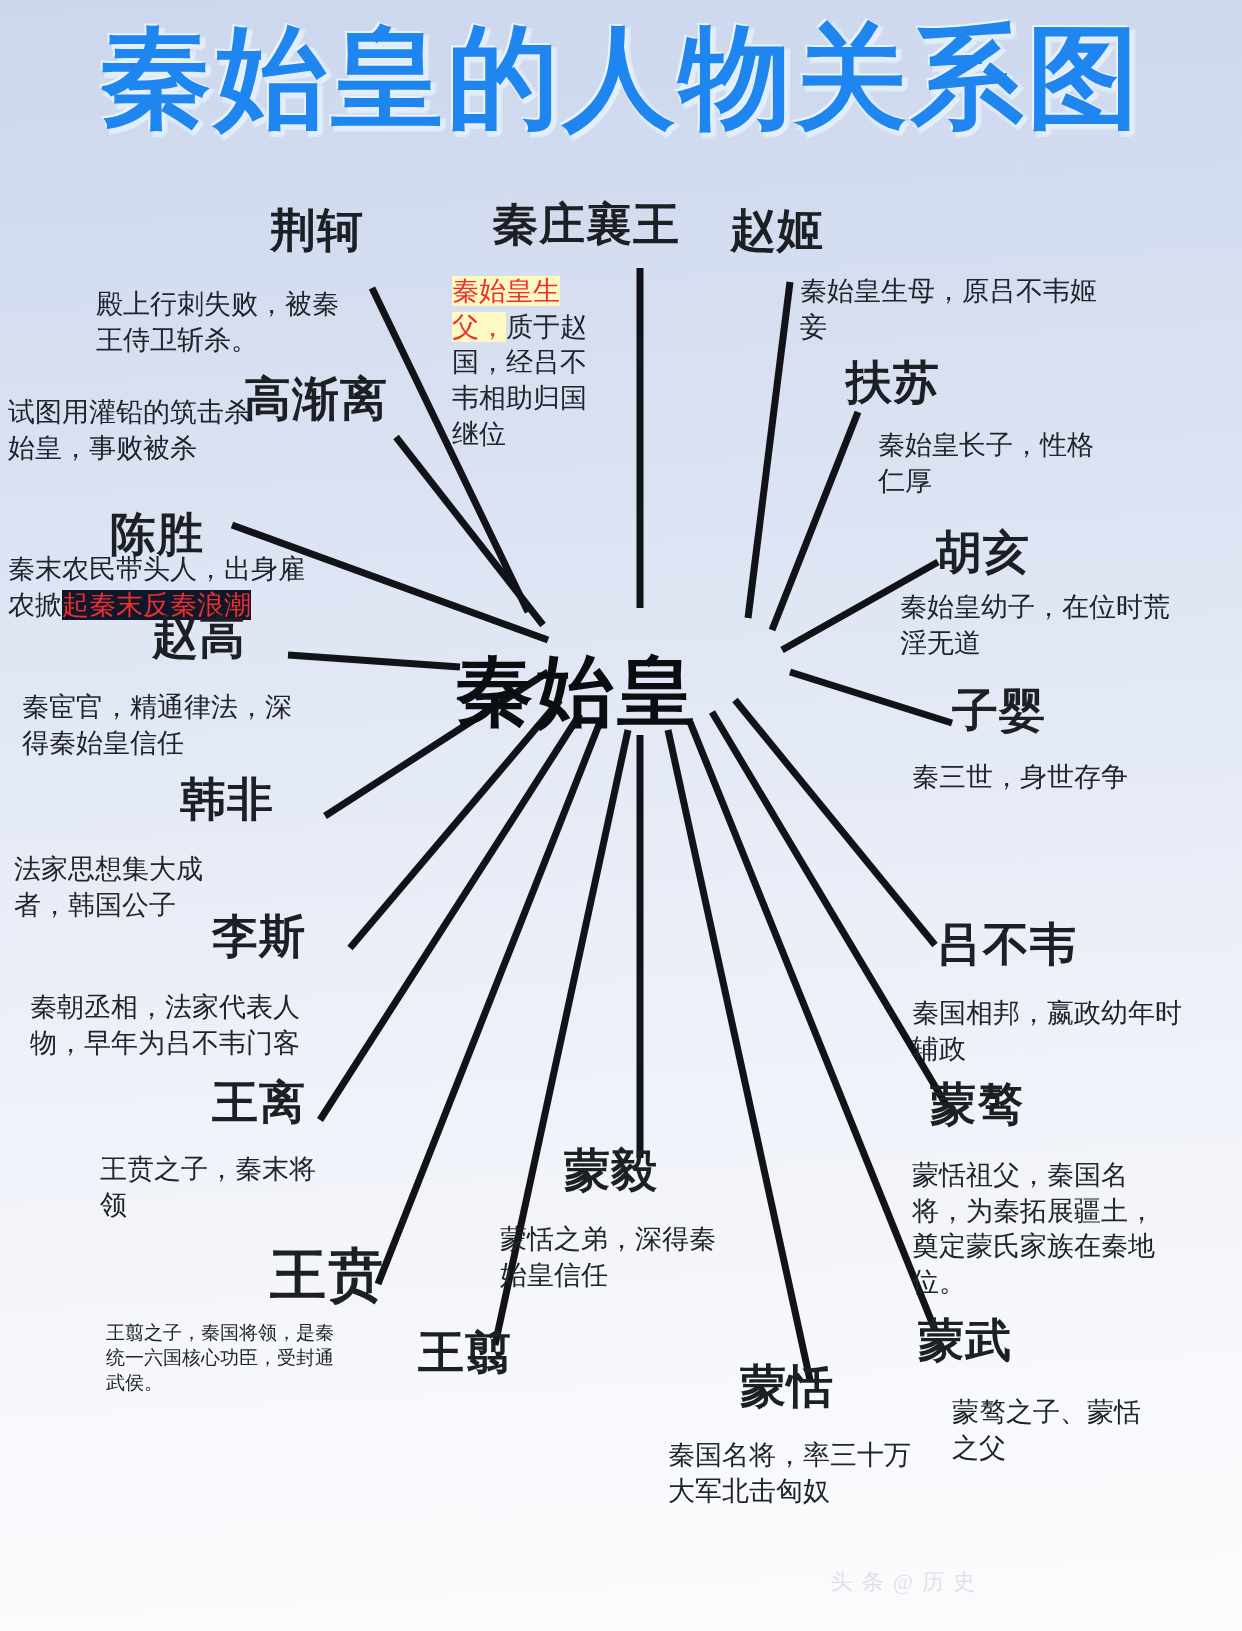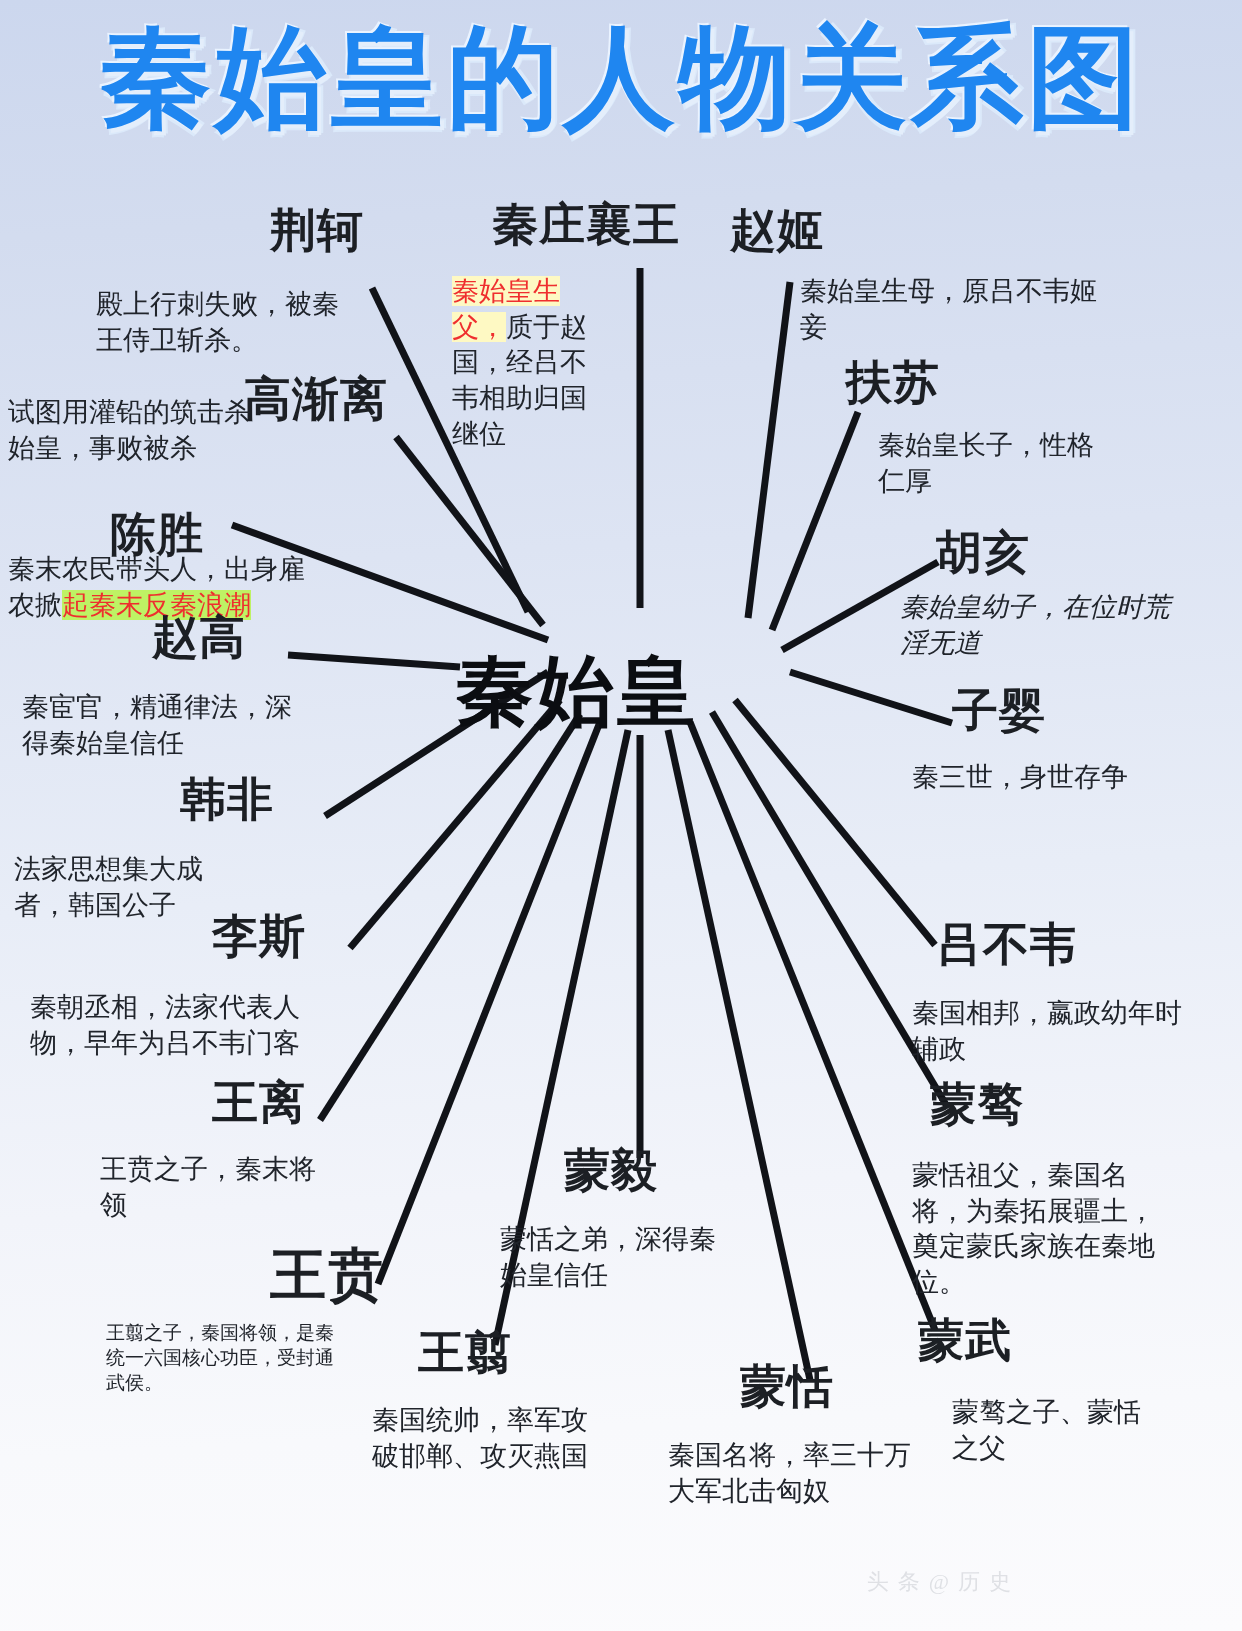--- a/index.html
+++ b/index.html
@@ -2,31 +2,31 @@
 <html lang="zh"><head>
 <meta charset="utf-8">
 <style>
   html,body{margin:0;padding:0;}
   body{
     width:1242px;height:1631px;
     font-family:"Liberation Sans","DejaVu Sans",sans-serif;
     background:linear-gradient(177deg,#ccd7ee 0%,#d3dcef 14%,#dde4f3 34%,#e8edf7 54%,#f2f4fa 72%,#f8f9fc 86%,#fbfbfd 100%);
     overflow:hidden;position:relative;
   }
-  #canvas{position:absolute;left:0;top:0;width:1010px;height:1631px;padding-left:36px;}
+  #canvas{position:absolute;left:0;top:0;width:1010px;height:1631px;}
   svg.lines{position:absolute;left:0;top:0;width:1242px;height:1631px;pointer-events:none;}
   .node{position:absolute;}
   .nm{
     font-weight:bold;color:#1c1f24;white-space:nowrap;
     letter-spacing:1px;line-height:1.05;
   }
   .dsc{
     color:#20242b;line-height:1.32;font-weight:400;
   }
-  .hl{color:#ef2e2e;background:#bef264;}
+  .hl{color:#ef2e2e;background:#0f172a;}
   .hl2{color:#ef2e2e;background:#fef9c3;}
 
   
   #title{
     position:absolute;left:0;top:22px;width:1242px;text-align:center;
     font-size:112px;font-weight:bold;color:#1f86f0;letter-spacing:4px;
     text-shadow:
       4px 4px 0 #e4eefb, -2px -2px 0 #eaf3ff,
       6px 2px 0 #dbe9fa, 2px 6px 0 #dbe9fa;
     line-height:1;
@@ -120,21 +120,20 @@
   <div class="node dsc" style="left:100px;top:1152px;width:230px;font-size:27px;">王贲之子，秦末将领</div>
 
   <div class="node" style="left:270px;top:1246px;">
     <div class="nm" style="font-size:56px;">王贲</div>
   </div>
   <div class="node dsc" style="left:106px;top:1320px;width:240px;font-size:19px;">王翦之子，秦国将领，是秦统一六国核心功臣，受封通武侯。</div>
 
   <div class="node" style="left:418px;top:1328px;">
     <div class="nm" style="font-size:46px;">王翦</div>
   </div>
-  <div class="node dsc" style="left:372px;top:1403px;width:218px;font-size:27px;">秦国统帅，率军攻破邯郸、攻灭燕国</div>
 
   <div class="node" style="left:564px;top:1146px;">
     <div class="nm" style="font-size:46px;">蒙毅</div>
   </div>
   <div class="node dsc" style="left:500px;top:1222px;width:224px;font-size:27px;">蒙恬之弟，深得秦始皇信任</div>
 
   <div class="node" style="left:740px;top:1362px;">
     <div class="nm" style="font-size:46px;">蒙恬</div>
   </div>
   <div class="node dsc" style="left:668px;top:1438px;width:250px;font-size:27px;">秦国名将，率三十万大军北击匈奴</div>
@@ -155,21 +154,21 @@
   <div class="node dsc" style="left:912px;top:996px;width:280px;font-size:27px;">秦国相邦，嬴政幼年时辅政</div>
 
   <div class="node" style="left:952px;top:686px;">
     <div class="nm" style="font-size:46px;">子婴</div>
   </div>
   <div class="node dsc" style="left:912px;top:760px;width:280px;font-size:27px;">秦三世，身世存争</div>
 
   <div class="node" style="left:936px;top:528px;">
     <div class="nm" style="font-size:46px;">胡亥</div>
   </div>
-  <div class="node dsc" style="left:900px;top:590px;width:280px;font-size:27px;font-style:italic;">秦始皇幼子，在位时荒淫无道</div>
+  <div class="node dsc" style="left:900px;top:590px;width:280px;font-size:27px;">秦始皇幼子，在位时荒淫无道</div>
 
   <div class="node" style="left:846px;top:358px;">
     <div class="nm" style="font-size:46px;">扶苏</div>
   </div>
   <div class="node dsc" style="left:878px;top:428px;width:230px;font-size:27px;">秦始皇长子，性格仁厚</div>
 
   <div class="node" style="left:730px;top:206px;">
     <div class="nm" style="font-size:46px;">赵姬</div>
   </div>
   <div class="node dsc" style="left:800px;top:274px;width:300px;font-size:27px;">秦始皇生母，原吕不韦姬妾</div>

